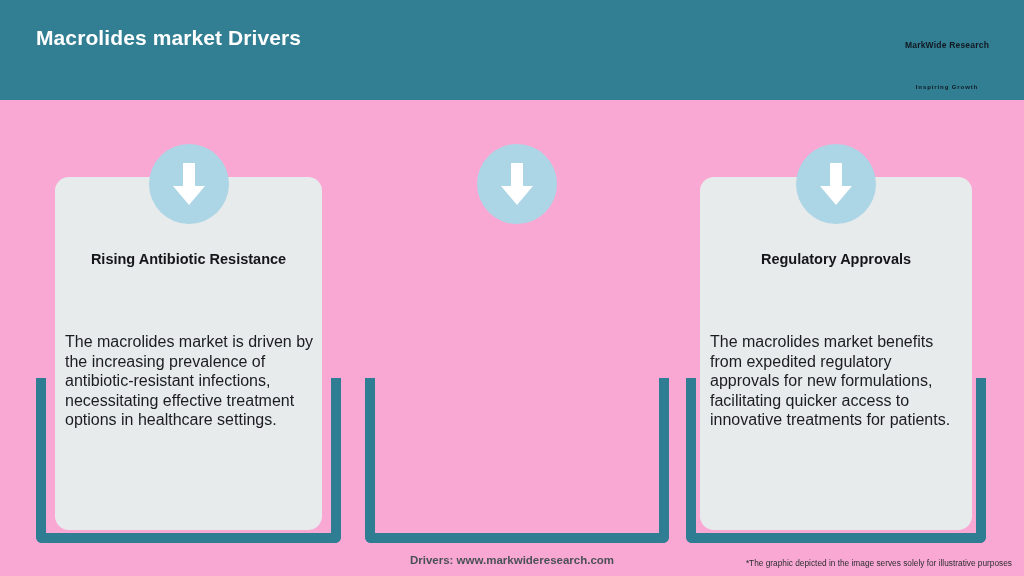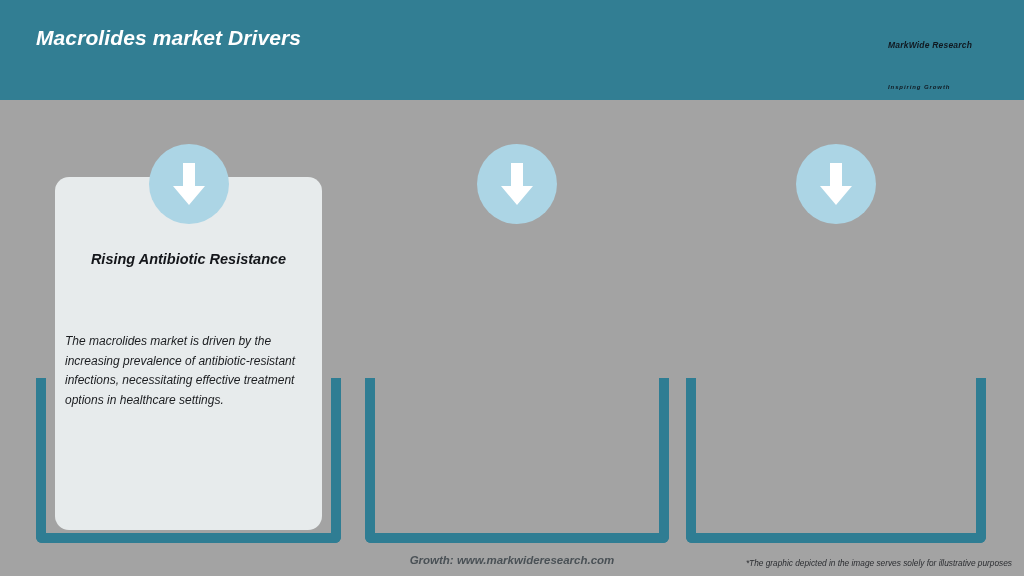--- a/index.html
+++ b/index.html
@@ -9,22 +9,21 @@
     height: 576px;
     overflow: hidden;
     background: #ffffff;
     font-family: "Liberation Sans", sans-serif;
   }
 
   .page {
     position: relative;
     width: 1024px;
     height: 576px;
-    background: #a3a3a3;
-    font-style: italic;
+    background: #f9a8d4;
   }
 
   
   .header {
     position: absolute;
     left: 0; top: 0;
     width: 1024px; height: 100px;
     background: #327E93;
   }
   .header-title {
@@ -36,21 +35,21 @@
     letter-spacing: 0.1px;
   }
 
   
   .logo {
     position: absolute;
     right: 18px; top: 8px;
     width: 118px; height: 52px;
     display: flex;
     flex-direction: column;
-    align-items: flex-start;
+    align-items: center;
     justify-content: flex-start;
     gap: 32px;
   }
   .logo-mark {
     display: block;
     height: 26px;
   }
   .logo-name {
     font-size: 8.5px;
     font-weight: bold;
@@ -115,21 +114,21 @@
     text-align: center;
     font-size: 14.5px;
     font-weight: bold;
     color: #14161a;
     line-height: 21px;
   }
   .card-body {
     position: absolute;
     left: 10px; right: 8px;
     top: 155px;
-    font-size: 12px;
+    font-size: 16px;
     color: #1b1d20;
     line-height: 19.5px;
     text-align: left;
   }
 
   
   .badge {
     position: absolute;
     top: 44px;
     left: 50%;
@@ -203,25 +202,29 @@
       <div class="frame"></div>
       <div class="badge">
         <svg width="40" height="48" viewBox="0 0 40 48">
           <polygon fill="#FFFFFF" points="14,3 26,3 26,26 36,26 20,45 4,26 14,26"></polygon>
         </svg>
       </div>
     </div>
 
     <div class="card-wrap c3">
       <div class="frame"></div>
+      <div class="card">
+        <div class="card-title">Regulatory Approvals</div>
+        <div class="card-body">The macrolides market benefits from expedited regulatory approvals for new formulations, facilitating quicker access to innovative treatments for patients.</div>
+      </div>
       <div class="badge">
         <svg width="40" height="48" viewBox="0 0 40 48">
           <polygon fill="#FFFFFF" points="14,3 26,3 26,26 36,26 20,45 4,26 14,26"></polygon>
         </svg>
       </div>
     </div>
 
   </div>
 
-  <div class="source">Growth: www.markwideresearch.com</div>
+  <div class="source">Drivers: www.markwideresearch.com</div>
   <div class="disclaimer">*The graphic depicted in the image serves solely for illustrative purposes</div>
 
 </div>
 
 </body></html>

